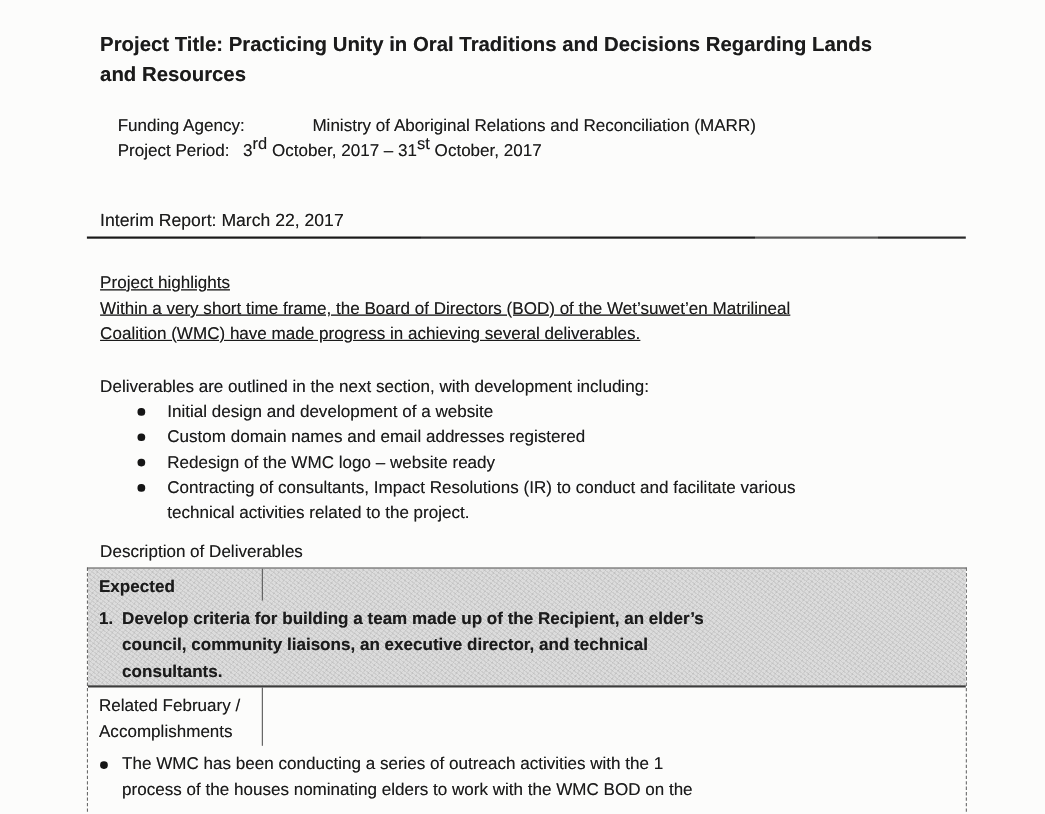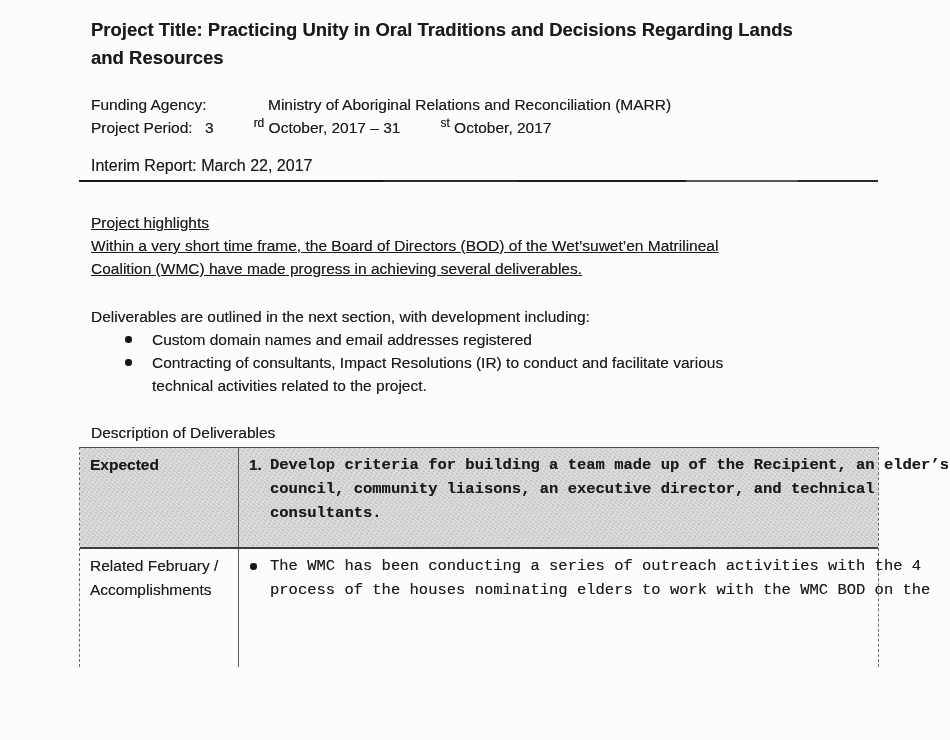--- a/index.html
+++ b/index.html
@@ -9,76 +9,76 @@
     background: #fcfcfb;
     font-family: "Liberation Sans", sans-serif;
     color: #1b1b1b;
   }
   .page {
     position: relative; width: 950px; height: 740px;
     padding: 0 72px 0 79px;
     text-shadow: 0 0 0.5px rgba(25,25,25,0.55);
   }
   .title {
-    margin: 16px 0 0 12px;
+    margin: 26px 0 0 12px;
     font-size: 18.5px; line-height: 28px; font-weight: bold;
   }
   .meta { margin: 21px 0 0 12px; font-size: 15.5px; line-height: 23px; }
   .meta-row { display: flex; }
-  .meta-label { width: 177px; flex: none; }
+  .meta-label { width: 177px; flex: none; margin-left: 16px; }
   .meta-row.period .meta-label { width: 114px; }
-  sup { font-size: 12px; line-height: 0; vertical-align: super; margin-left: 40px; }
+  sup { font-size: 15px; line-height: 0; vertical-align: super; }
   .pre { white-space: pre-wrap; }
 
-  .interim { margin-top: 15px; }
+  .interim { margin-top: 40px; }
   .interim-heading { margin-left: 12px; font-size: 16px; line-height: 23px; }
   .rule {
     height: 2px; margin-top: 3px; width: 100%;
     background: linear-gradient(90deg, #191919 0 38%, #2d2d2d 38% 55%, #1e1e1e 55% 76%, rgba(30,30,30,.75) 76% 90%, #2a2a2a 90%);
   }
 
   .highlights { margin: 29px 0 0 12px; font-size: 15.5px; line-height: 23px; text-decoration: underline; }
   .intro { margin: 25px 0 0 12px; font-size: 15.5px; line-height: 23px; }
   .para-line { white-space: nowrap; }
 
   ul.bullets { list-style: none; margin: 0 0 0 43px; padding: 0; font-size: 15.5px; line-height: 23px; }
   ul.bullets li { position: relative; padding-left: 30px; }
   .dot {
     position: absolute; left: 3px; top: 8px;
     width: 6.5px; height: 6.5px; border-radius: 50%;
     background: #151515; display: block;
   }
 
-  .caption { margin: 24px 0 0 12px; font-size: 15.5px; line-height: 23px; }
+  .caption { margin: 12px 0 0 12px; font-size: 15.5px; line-height: 23px; }
   .dtable {
     margin-top: 3px; width: 800px;
     border-left: 1.5px dashed #6b6b6b;
     border-right: 1.5px dashed #6b6b6b;
     border-top: 1.5px solid #4c4c4c;
     font-size: 15.5px; line-height: 24px;
   }
-  .trow { display: flex; }
+  .trow { display: flex; flex-direction: column; }
   .trow.shaded {
     min-height: 99px; font-weight: bold;
     background-color: #dcdcdc;
     background-image:
       repeating-linear-gradient(37deg, rgba(90,90,90,0.12) 0 1px, transparent 1px 3px),
       repeating-linear-gradient(-53deg, rgba(90,90,90,0.09) 0 1px, transparent 1px 4px);
   }
   .trow.second { min-height: 120px; border-top: 2px solid #3c3c3c; }
   .tcell-label {
     width: 159px; flex: none;
     border-right: 1.5px solid #585858;
     padding: 5px 6px 0 10px;
   }
   .tcell-body { flex: 1; padding: 5px 10px 0 10px; display: flex; align-items: flex-start; }
   .marker { width: 21px; flex: none; }
   .dot-wrap { width: 21px; flex: none; position: relative; height: 24px; }
   .dot-wrap .dot { left: 1px; top: 9px; }
-  .cell-lines { flex: 1; font-family: Liberation Mono, monospace; }
+  .cell-lines { flex: 1; }
 </style>
 </head>
 <body>
 
 <div class="page">
 
   <div class="title">
     <div class="para-line">Project Title: Practicing Unity in Oral Traditions and Decisions Regarding Lands</div>
     <div class="para-line">and Resources</div>
   </div>
@@ -103,21 +103,29 @@
     <div>Project highlights</div>
     <div class="para-line">Within a very short time frame, the Board of Directors (BOD) of the Wet’suwet’en Matrilineal</div>
     <div class="para-line">Coalition (WMC) have made progress in achieving several deliverables.</div>
   </div>
 
   <div class="intro">Deliverables are outlined in the next section, with development including:</div>
 
   <ul class="bullets">
     <li>
       <span class="dot"></span>
+      <div class="para-line">Initial design and development of a website</div>
+    </li>
+    <li>
+      <span class="dot"></span>
       <div class="para-line">Custom domain names and email addresses registered</div>
+    </li>
+    <li>
+      <span class="dot"></span>
+      <div class="para-line">Redesign of the WMC logo – website ready</div>
     </li>
     <li>
       <span class="dot"></span>
       <div class="para-line">Contracting of consultants, Impact Resolutions (IR) to conduct and facilitate various</div>
       <div class="para-line">technical activities related to the project.</div>
     </li>
   </ul>
 
   <div class="caption">Description of Deliverables</div>
 
@@ -138,21 +146,21 @@
     <div class="trow second">
       <div class="tcell-label">
         <div class="para-line">Related February /</div>
         <div class="para-line">Accomplishments</div>
       </div>
       <div class="tcell-body">
         <span class="dot-wrap">
             <span class="dot"></span>
           </span>
         <div class="cell-lines">
-          <div class="para-line">The WMC has been conducting a series of outreach activities with the 4</div>
+          <div class="para-line">The WMC has been conducting a series of outreach activities with the 1</div>
           <div class="para-line">process of the houses nominating elders to work with the WMC BOD on the</div>
         </div>
       </div>
     </div>
 
   </div>
 
 </div>
 
 </body></html>

